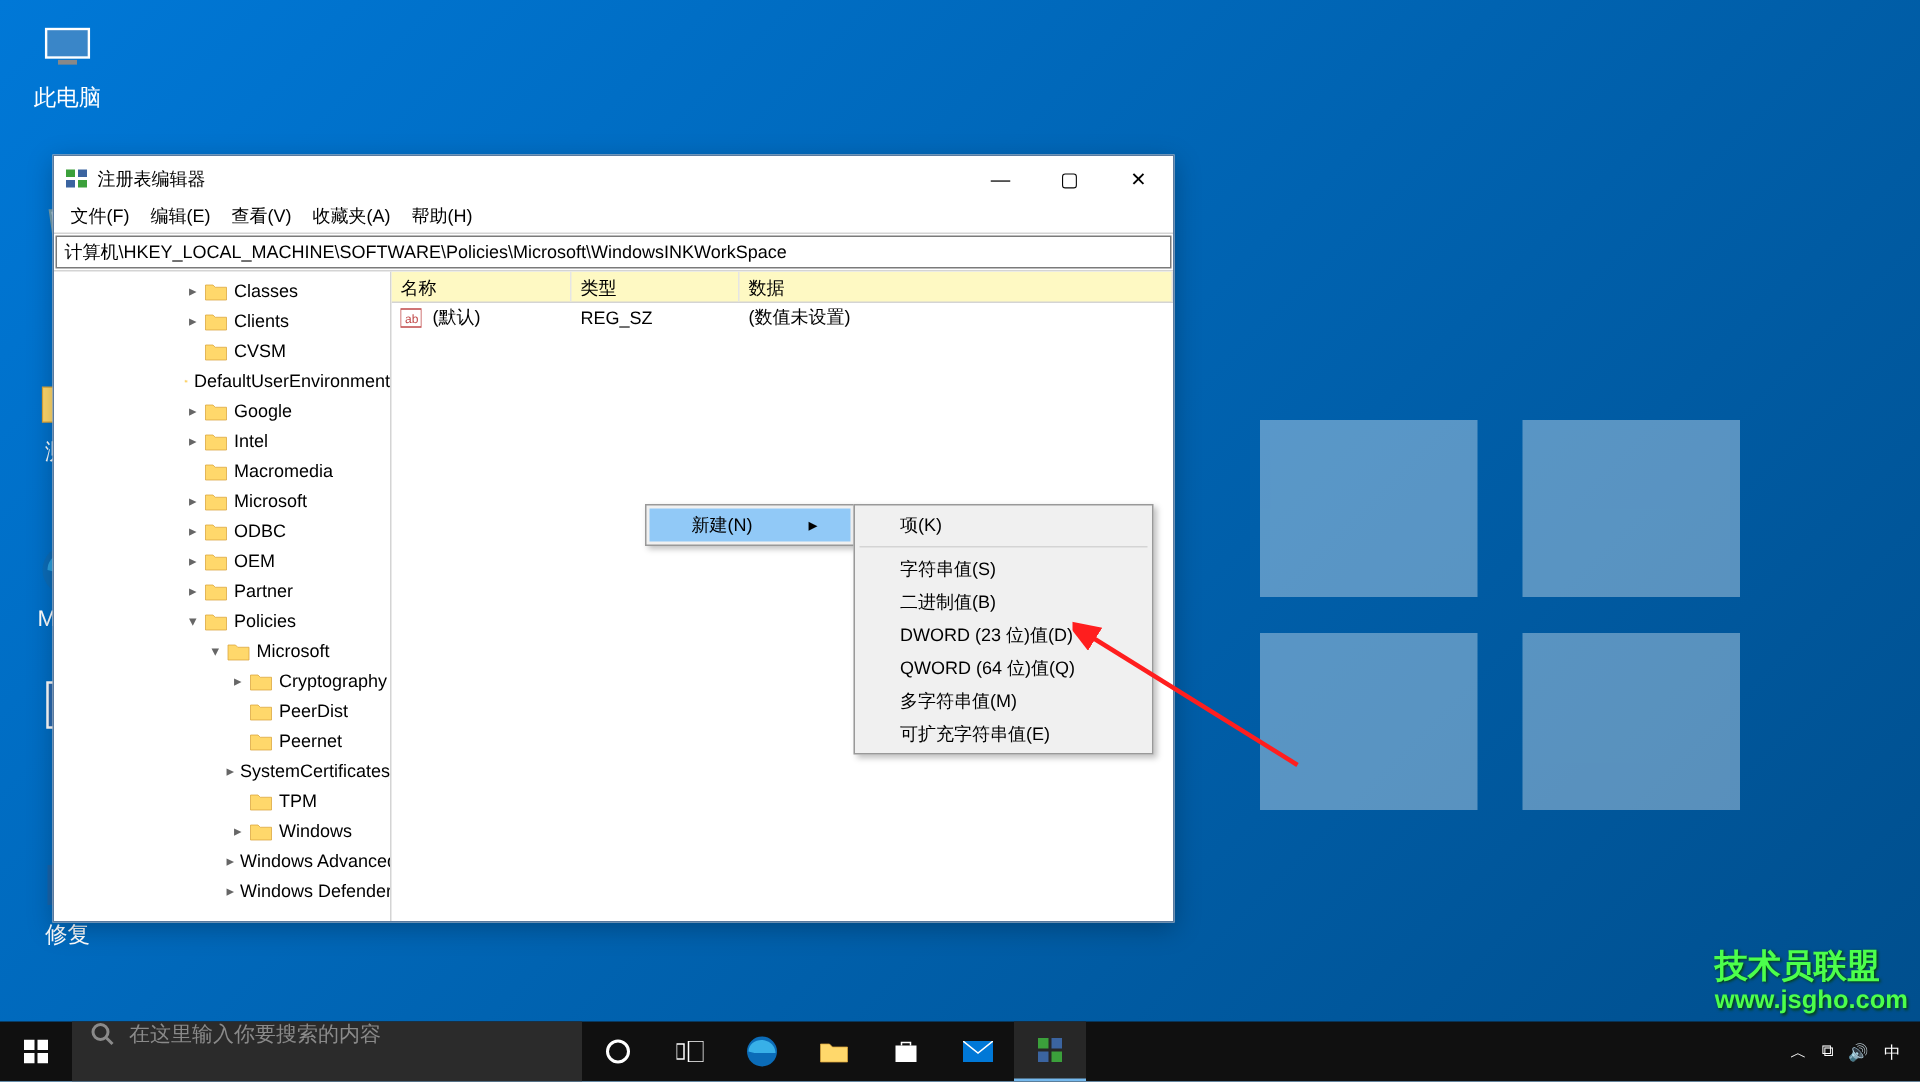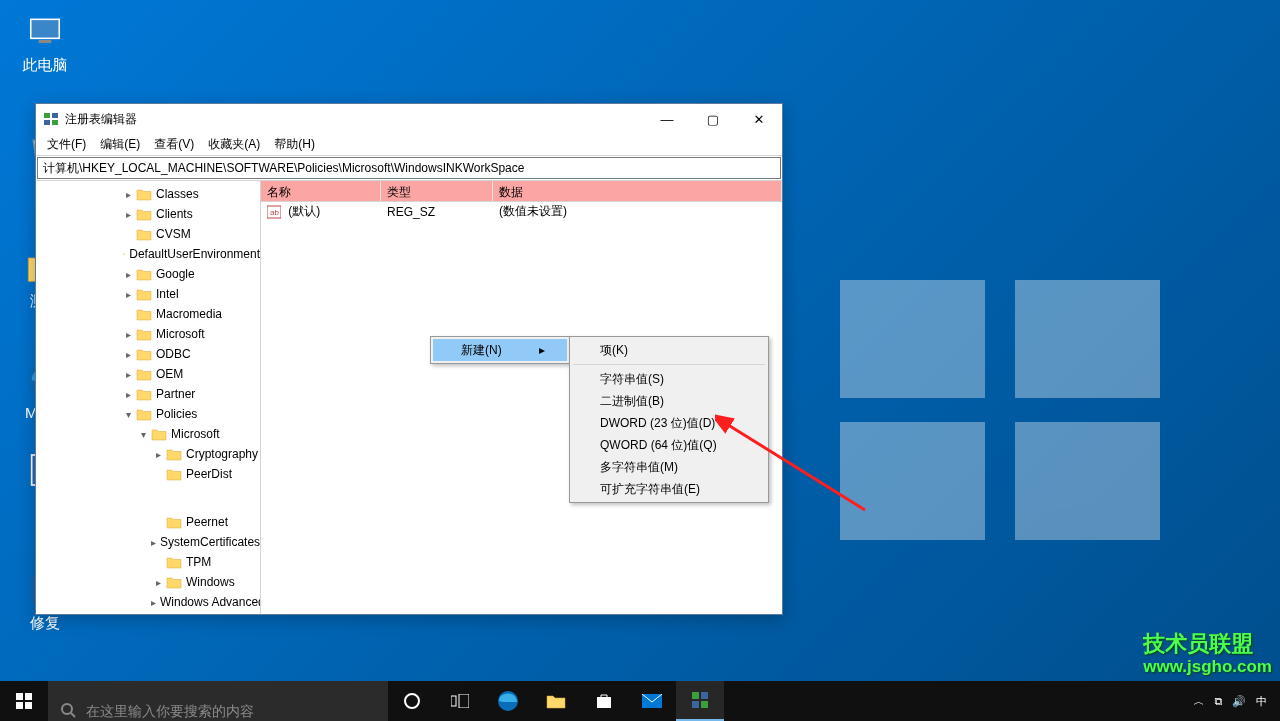--- a/index.html
+++ b/index.html
@@ -31,39 +31,39 @@
 .content { flex: 1; display: flex; overflow: hidden; border-top: 1px solid #d4d4d4; }
 .tree-pane { width: 225px; border-right: 1px solid #d4d4d4; overflow: hidden auto; font-size: 12px; padding-top: 3px; }
 .tree-pane::-webkit-scrollbar { width: 17px; height: 17px; }
 .tree-pane::-webkit-scrollbar-track { background: #f0f0f0; }
 .tree-pane::-webkit-scrollbar-thumb { background: #c0c0c0; }
 .tree-pane::-webkit-scrollbar-button { background: #f0f0f0; height: 17px; width: 17px; }
 .tree-item { height: 20px; display: flex; align-items: center; white-space: nowrap; }
 .tree-item .exp { width: 15px; display: inline-flex; justify-content: center; color: #666; font-size: 10px; }
 .tree-item .fld { width: 16px; height: 16px; margin-right: 4px; }
 .list-pane { flex: 1; overflow: auto; font-size: 12px; position: relative; }
-.list-header { display: flex; border-bottom: 1px solid #d4d4d4; height: 21px; background: #fca5a5; }
+.list-header { display: flex; border-bottom: 1px solid #d4d4d4; height: 21px; background: #fef9c3; }
 .list-header .col { padding: 3px 6px; border-right: 1px solid #e5e5e5; }
 .col-name { width: 120px; }
 .col-type { width: 112px; }
 .col-data { flex: 1; }
 .list-row { display: flex; height: 19px; align-items: center; }
 .list-row .cell { padding: 1px 6px; }
 .val-icon { width: 14px; height: 14px; display: inline-block; vertical-align: middle; margin-right: 4px; }
 .context-menu { position: absolute; background: #f0f0f0; border: 1px solid #999; box-shadow: 2px 2px 4px rgba(0,0,0,.25); font-size: 12px; padding: 2px; }
 .context-menu .mi { height: 22px; display: flex; align-items: center; padding: 0 22px 0 28px; white-space: nowrap; }
 .context-menu .mi.hov { background: #91c9f7; }
 .context-menu .mi .arr { margin-left: auto; padding-left: 18px; }
 .context-menu .sep { height: 1px; background: #d4d4d4; margin: 3px 1px; }
 .cm1 { left: 430px; top: 336px; width: 140px; }
 .cm2 { left: 569px; top: 336px; width: 200px; }
 .red-arrow { position: absolute; left: 715px; top: 400px; pointer-events: none; }
 .taskbar { position: absolute; left: 0; bottom: 0; width: 100%; height: 40px; background: #101010; display: flex; align-items: center; }
 .tb-start { width: 48px; height: 40px; display: flex; align-items: center; justify-content: center; }
-.tb-search { flex: 0 0 340px; height: 40px; background: #2b2b2b; display: flex; align-items: flex-end; padding-left: 12px; color: #8a8a8a; font-size: 14px; }
+.tb-search { flex: 0 0 340px; height: 40px; background: #2b2b2b; display: flex; align-items: flex-start; padding-left: 12px; color: #8a8a8a; font-size: 14px; }
 .tb-search .sicon { margin-right: 10px; }
 .tb-btn { width: 48px; height: 40px; display: flex; align-items: center; justify-content: center; }
 .tb-btn.active { background: #272727; border-bottom: 2px solid #76b9ed; }
 .tb-tray { margin-left: auto; display: flex; align-items: center; color: #fff; font-size: 11px; padding-right: 8px; }
 .tb-tray .ico { margin: 0 5px; }
 .folder-svg { fill: #ffd86b; stroke: #d9a43b; stroke-width: .5; }
 .watermark { position: absolute; right: 8px; bottom: 44px; font-size: 22px; font-weight: bold; color: #4cff4c; text-shadow: 1px 1px 2px #064006; }
 .watermark .url { font-size: 17px; display: block; text-align: right; margin-top: -2px; }
 </style>
 </head>
@@ -254,21 +254,21 @@
           </svg>
           <span>Cryptography</span>
         </div>
         <div class="tree-item" style="padding-left: 115px;">
           <span class="exp"></span>
           <svg class="fld" viewBox="0 0 16 14">
             <path class="folder-svg" d="M1 3h5l1.5 1.5H15V13H1z"></path>
           </svg>
           <span>PeerDist</span>
         </div>
-        <div class="tree-item" style="padding-left: 115px; margin-top: 28px;">
+        <div class="tree-item" style="padding-left: 115px;">
           <span class="exp"></span>
           <svg class="fld" viewBox="0 0 16 14">
             <path class="folder-svg" d="M1 3h5l1.5 1.5H15V13H1z"></path>
           </svg>
           <span>Peernet</span>
         </div>
         <div class="tree-item" style="padding-left: 115px;">
           <span class="exp">▸</span>
           <svg class="fld" viewBox="0 0 16 14">
             <path class="folder-svg" d="M1 3h5l1.5 1.5H15V13H1z"></path>

